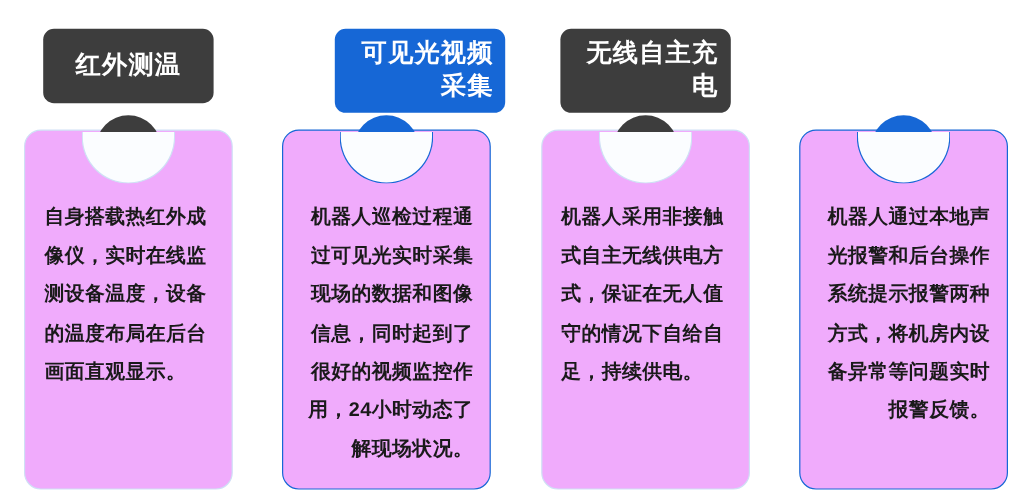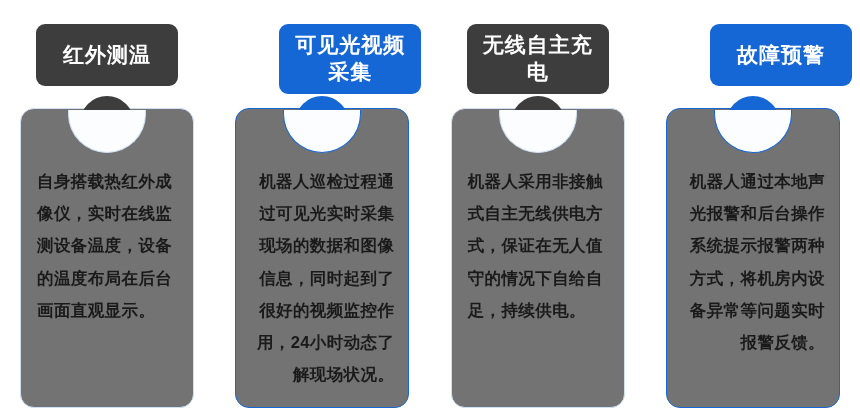--- a/index.html
+++ b/index.html
@@ -30,21 +30,21 @@
     box-sizing: border-box;
   }
   
   .card-body {
     position: absolute;
     left: 6px;
     top: 90px;
     width: 174px;
     height: 300px;
     box-sizing: border-box;
-    background: #737373;
+    background: #f0abfc;
     border: 1px solid #cfe0f5;
     border-radius: 14px;
     padding: 56px 14px 10px 16px;
   }
   .card-body.blue-border {
     border-color: #1667d6;
     text-align: right;
   }
   .card-text {
     font-size: 16.5px;
@@ -70,21 +70,21 @@
     z-index: 3;
   }
   .card-header.dark { background: #3d3d3d; }
   .card-header.blue { background: #1667d6; margin-left: 28px; }
   .card-title {
     color: #ffffff;
     font-size: 21px;
     font-weight: bold;
     letter-spacing: 1px;
     line-height: 1.28;
-    text-align: center;
+    text-align: right;
   }
   
   .card-notch {
     position: absolute;
     top: 78px;
     left: 50%;
     transform: translateX(-50%);
     width: 54px;
     height: 54px;
     border-radius: 50%;
@@ -151,18 +151,15 @@
       <span class="card-title">无线自主充电</span>
     </div>
   </div>
 
   <div class="feature-card">
     <div class="card-body blue-border">
       <div class="card-text">机器人通过本地声光报警和后台操作系统提示报警两种方式，将机房内设备异常等问题实时报警反馈。</div>
     </div>
     <div class="card-notch blue"></div>
     <div class="card-notch-mask blue-edged"></div>
-    <div class="card-header blue">
-      <span class="card-title">故障预警</span>
-    </div>
   </div>
 
 </div>
 
 </body></html>

